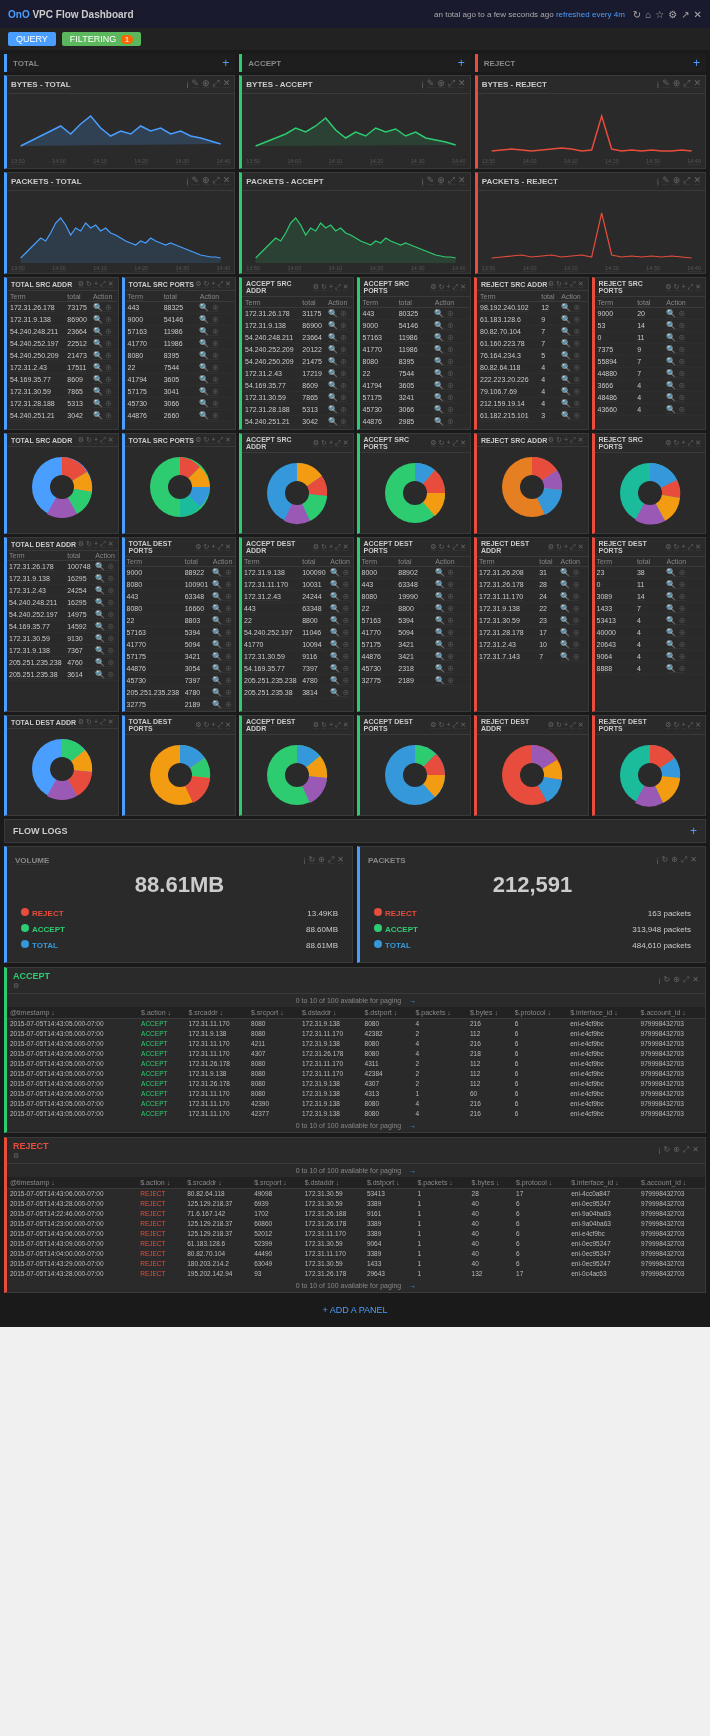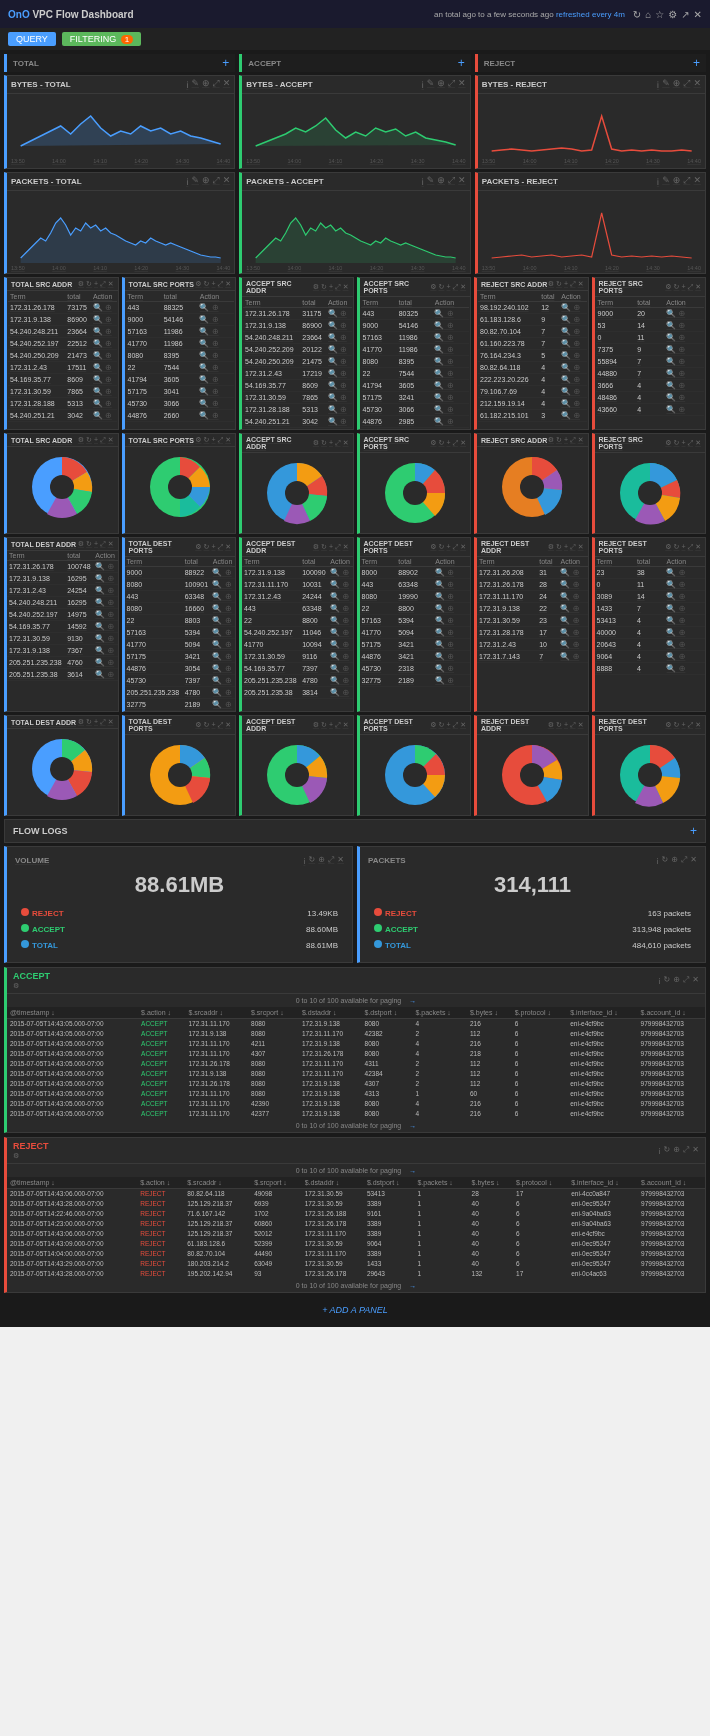--- a/index.html
+++ b/index.html
@@ -1496,21 +1496,21 @@
       <div style="display:flex;align-items:center;justify-content:space-between;margin-bottom:4px;">
         <span style="font-size:8px;color:#888;font-weight:bold;text-transform:uppercase">PACKETS</span>
         <div style="display:flex;gap:3px;font-size:8px;color:#666">
           <span>ℹ</span>
           <span>↻</span>
           <span>⊕</span>
           <span>⤢</span>
           <span>✕</span>
         </div>
       </div>
-      <div class="stats-big-number">314,111</div>
+      <div class="stats-big-number">212,591</div>
       <table class="stats-table">
         <tbody>
           <tr>
             <td><span class="dot dot-red"></span><span class="reject-badge">REJECT</span></td>
             <td style="text-align:right">163 packets</td>
           </tr>
           <tr>
             <td><span class="dot dot-green"></span><span class="accept-badge">ACCEPT</span></td>
             <td style="text-align:right">313,948 packets</td>
           </tr>
@@ -1857,15 +1857,15 @@
             </tr>
           </tbody>
       </table>
     </div>
     <div class="paging-row">
       <span>0 to 10 of 100 available for paging</span>
       <span class="paging-arrow">→</span>
     </div>
   </div>
 
-  <div style="text-align:center;padding:8px;color:#4a9eff;font-size:9px;cursor:pointer;font-style:italic;">+ ADD A PANEL</div>
+  <div style="text-align:center;padding:8px;color:#4a9eff;font-size:9px;cursor:pointer;">+ ADD A PANEL</div>
 
 </div>
 
 </body></html>

